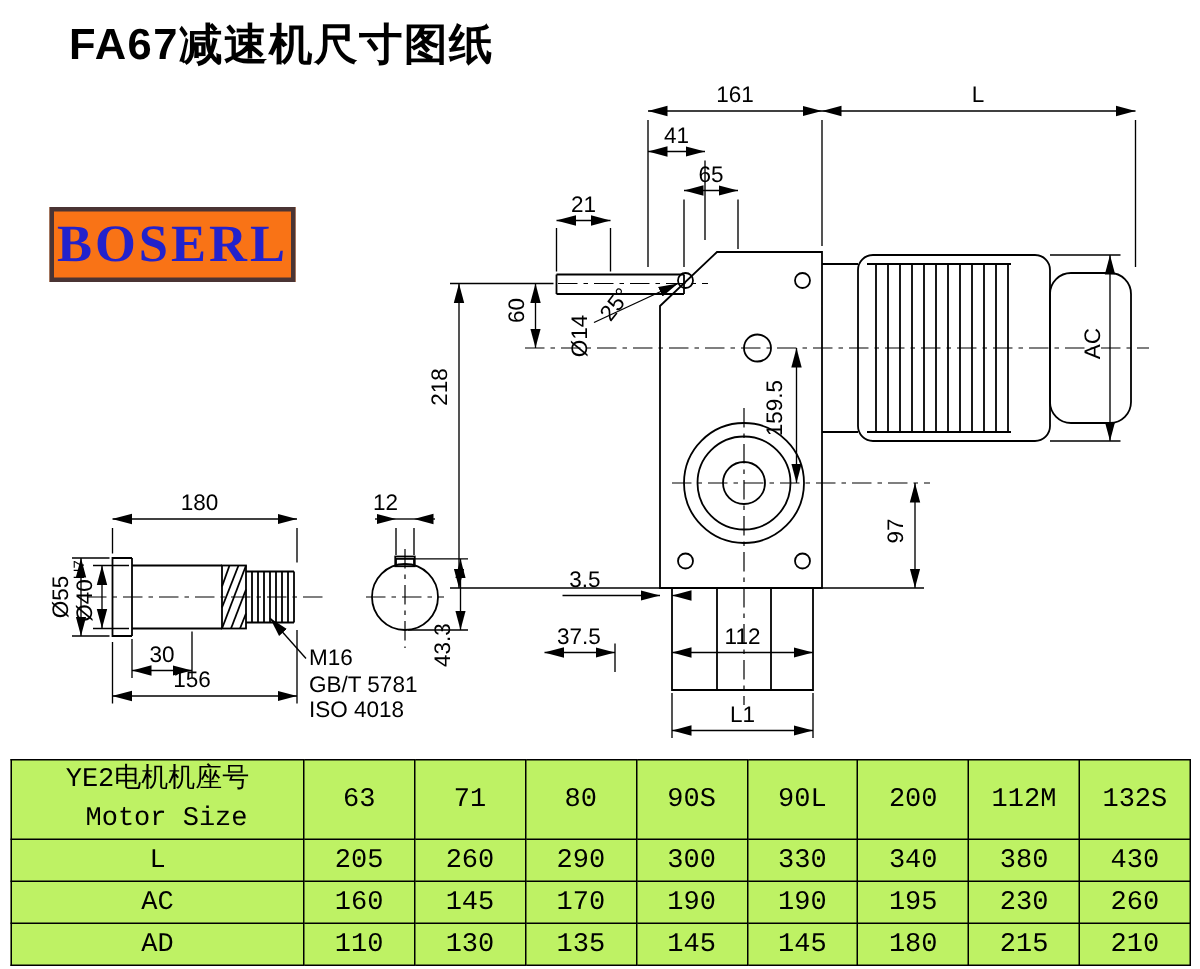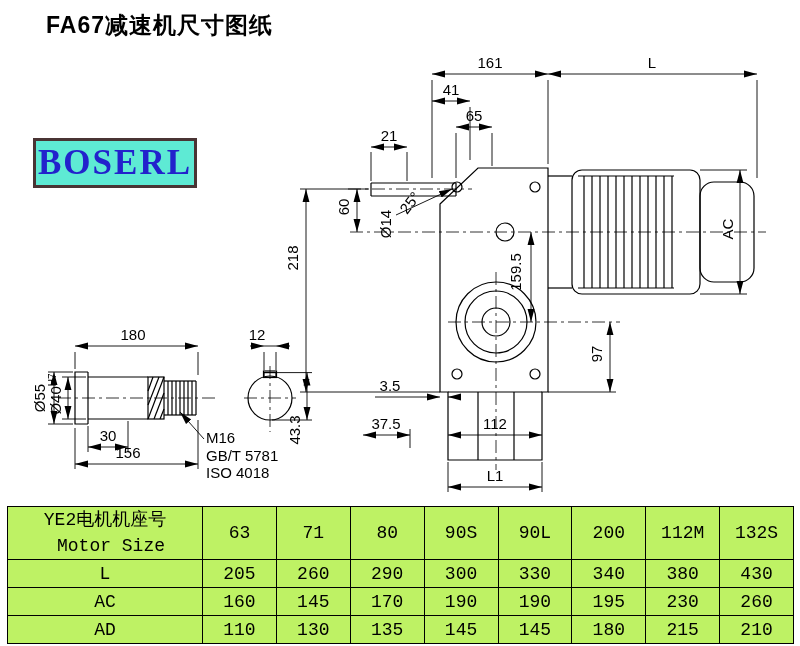--- a/index.html
+++ b/index.html
@@ -1,20 +1,20 @@
 <!DOCTYPE html>
 <html><head>
 <meta charset="utf-8">
 <style>
   html,body{margin:0;padding:0;}
   body{width:800px;height:646px;position:relative;background:#fff;overflow:hidden;
        font-family:"Liberation Sans",sans-serif;color:#000;}
-  .title{position:absolute;left:46px;top:10px;font-size:23px;font-weight:bold;letter-spacing:1px;white-space:nowrap;}
+  .title{position:absolute;left:46px;top:10px;font-size:29px;font-weight:bold;letter-spacing:1px;white-space:nowrap;}
   .logo{position:absolute;left:33px;top:138px;width:158px;height:44px;border:3px solid #4a3434;
-        display:flex;align-items:center;justify-content:center;background:#5eead4;}
+        display:flex;align-items:center;justify-content:center;background:#f97316;}
   .logo span{font-family:"Liberation Serif",serif;font-weight:bold;font-size:35px;color:#2222cc;letter-spacing:2px;}
   svg.draw{position:absolute;left:0;top:0;}
   .out line,.out path,.out rect,.out circle{stroke:#000;stroke-width:1.2;fill:none;}
   .dim line,.dim path{stroke:#000;stroke-width:0.9;fill:none;}
   .cl line{stroke:#000;stroke-width:0.8;fill:none;stroke-dasharray:13 4 3 4;}
   svg text{font-family:"Liberation Sans",sans-serif;font-size:15px;fill:#000;stroke:none;}
   table.dims{position:absolute;left:7px;top:506px;width:787px;border-collapse:collapse;table-layout:fixed;
              font-family:"Liberation Mono",monospace;background:#bef264;}
   table.dims td{border:1.5px solid #000;text-align:center;font-size:18px;padding:0;overflow:hidden;}
   table.dims tr.hrow td{height:52px;}

